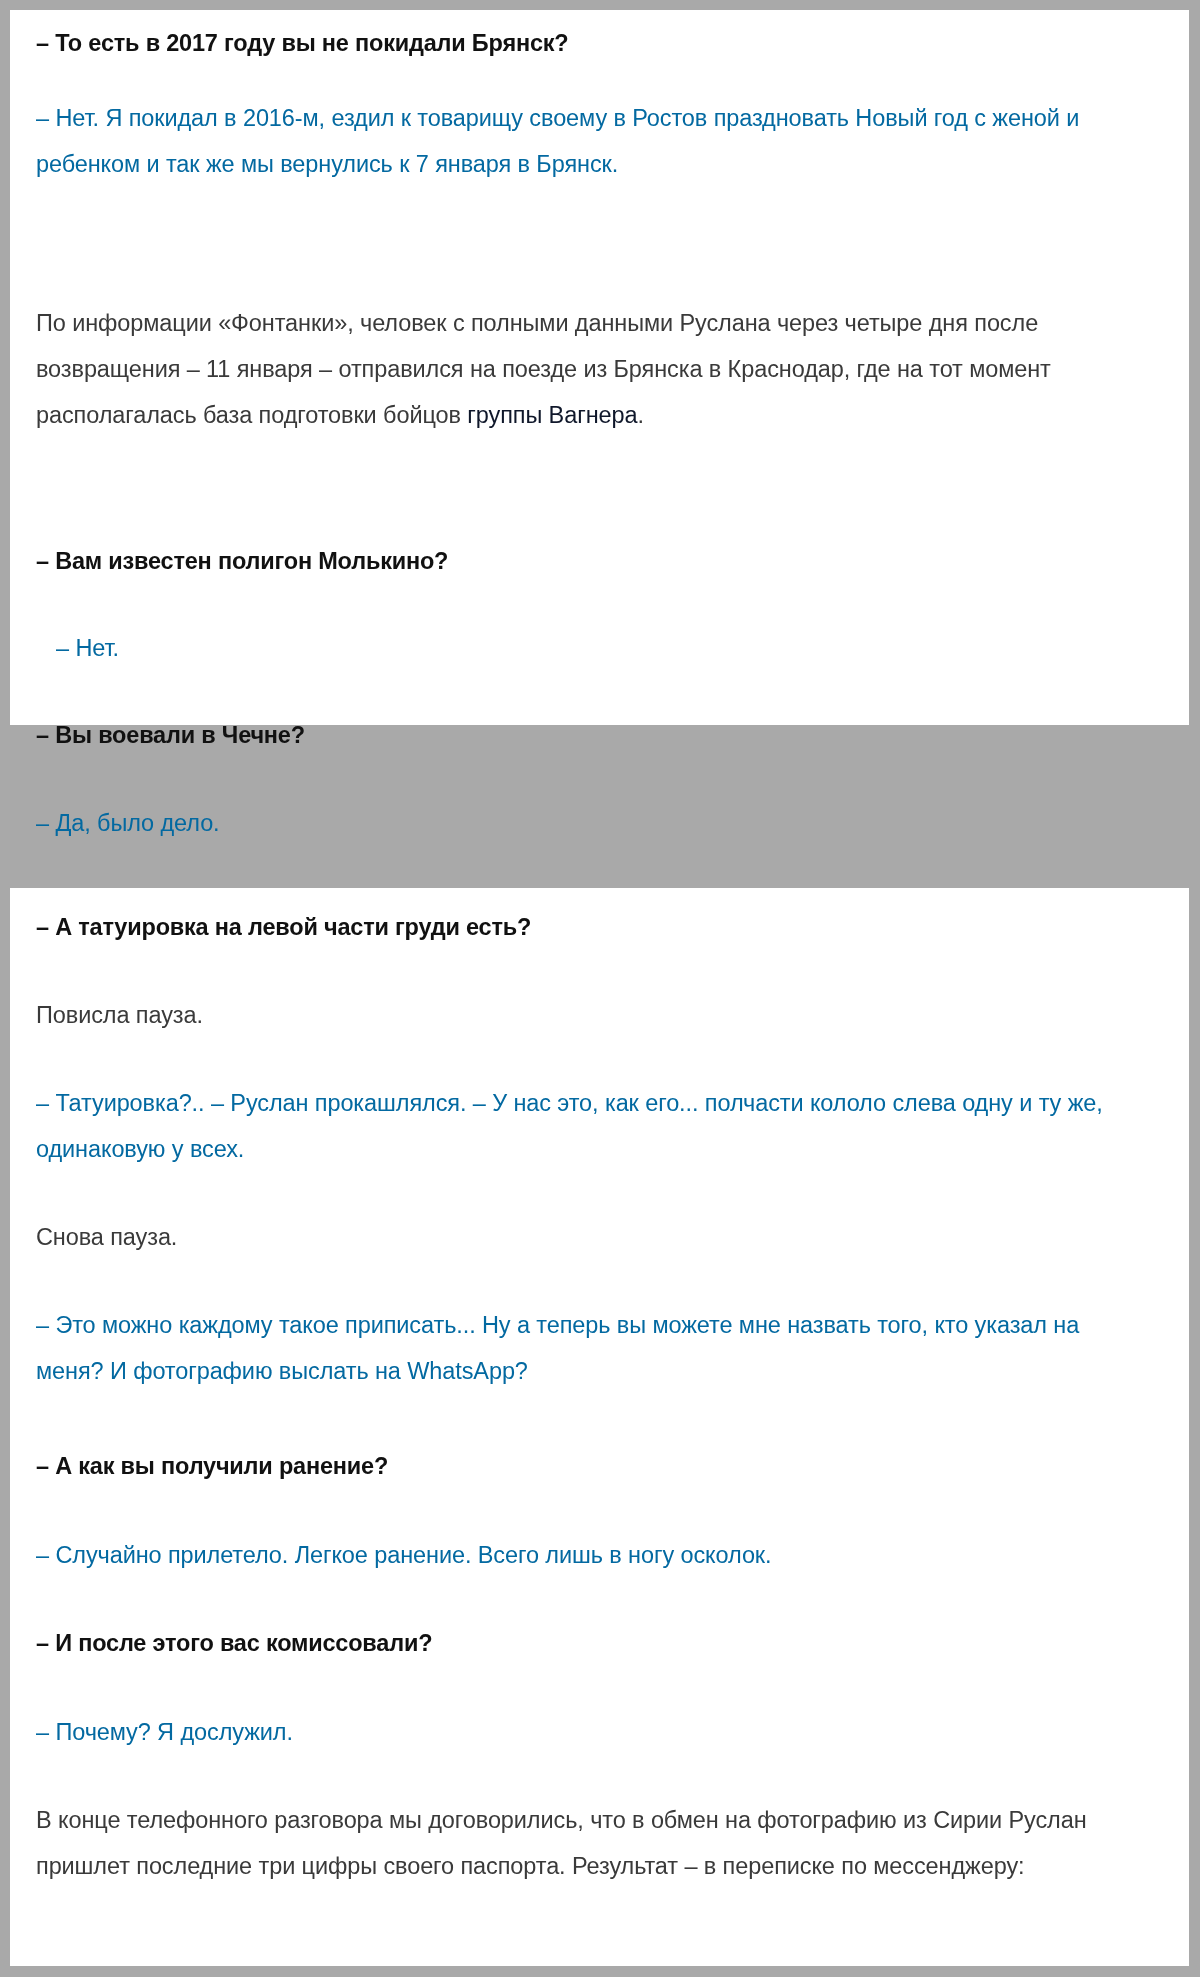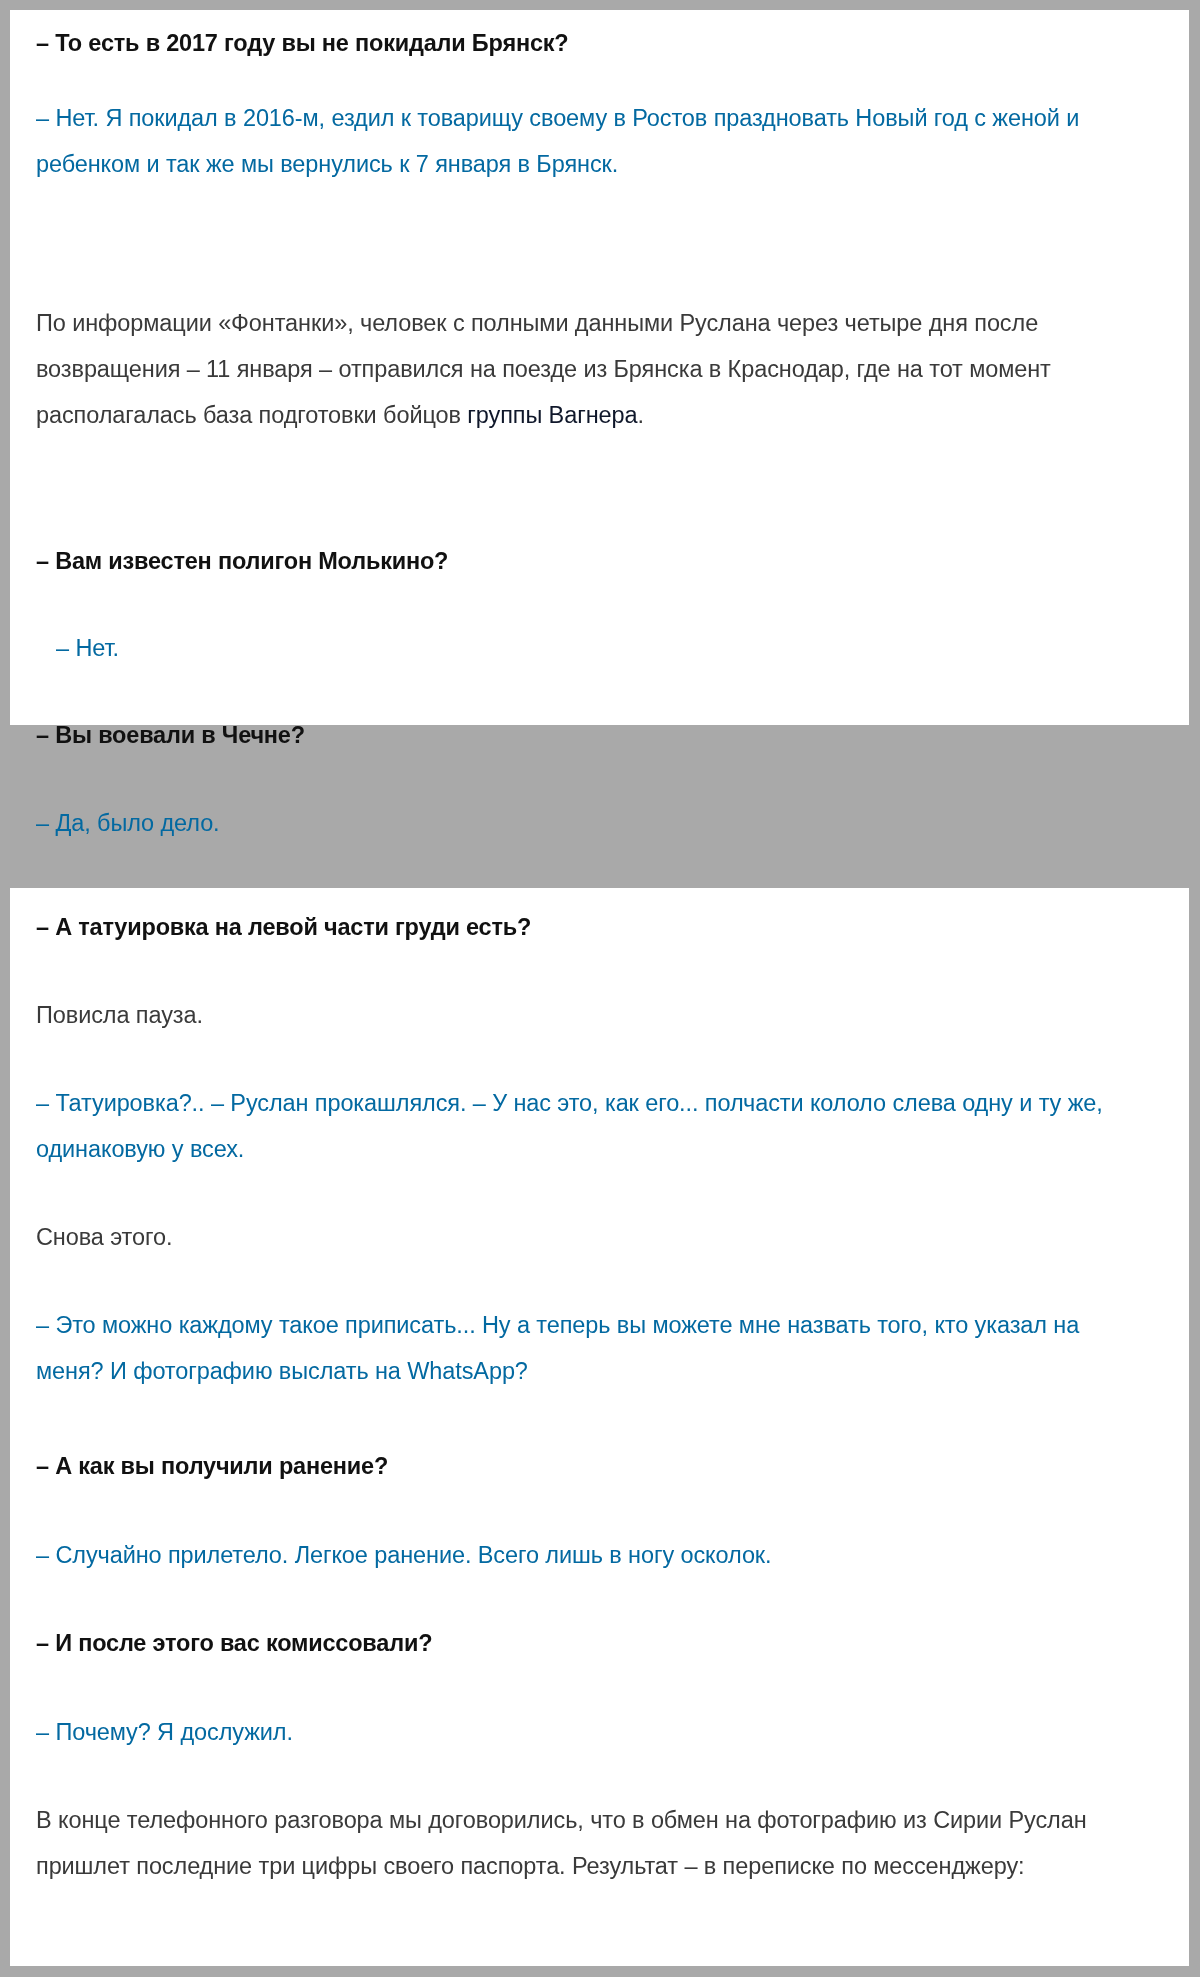--- a/index.html
+++ b/index.html
@@ -55,21 +55,21 @@
   <p class="p q" style="position:absolute; top:528px; left:26px; right:26px;">– Вам известен полигон Молькино?</p>
   <p class="p" style="position:absolute; top:615px; left:30px; right:26px;margin-left:16px;">– Нет.</p>
   <p class="p q" style="position:absolute; top:702px; left:26px; right:26px;">– Вы воевали в Чечне?</p>
   <p class="p" style="position:absolute; top:790px; left:26px; right:26px;">– Да, было дело.</p>
 </div>
 
 <div class="panel" id="panel-2">
   <p class="p q" style="position:absolute; top:16px; left:26px; right:26px;">– А татуировка на левой части груди есть?</p>
   <p class="p narr" style="position:absolute; top:104px; left:26px; right:26px;">Повисла пауза.</p>
   <p class="p" style="position:absolute; top:192px; left:26px; right:60px;">– Татуировка?.. – Руслан прокашлялся. – У нас это, как его... полчасти кололо слева одну и ту же, одинаковую у всех.</p>
-  <p class="p narr" style="position:absolute; top:326px; left:26px; right:26px;">Снова этого.</p>
+  <p class="p narr" style="position:absolute; top:326px; left:26px; right:26px;">Снова пауза.</p>
   <p class="p" style="position:absolute; top:414px; left:26px; right:40px;">– Это можно каждому такое приписать... Ну а теперь вы можете мне назвать того, кто указал на меня? И фотографию выслать на WhatsApp?</p>
 </div>
 
 <div class="panel" id="panel-3">
   <p class="p q" style="position:absolute; top:33px; left:26px; right:26px;">– А как вы получили ранение?</p>
   <p class="p" style="position:absolute; top:122px; left:26px; right:26px;">– Случайно прилетело. Легкое ранение. Всего лишь в ногу осколок.</p>
   <p class="p q" style="position:absolute; top:210px; left:26px; right:26px;">– И после этого вас комиссовали?</p>
   <p class="p" style="position:absolute; top:299px; left:26px; right:26px;">– Почему? Я дослужил.</p>
   <p class="p narr" style="position:absolute; top:387px; left:26px; right:40px;">В конце телефонного разговора мы договорились, что в обмен на фотографию из Сирии Руслан пришлет последние три цифры своего паспорта. Результат – в переписке по мессенджеру:</p>
 </div>

